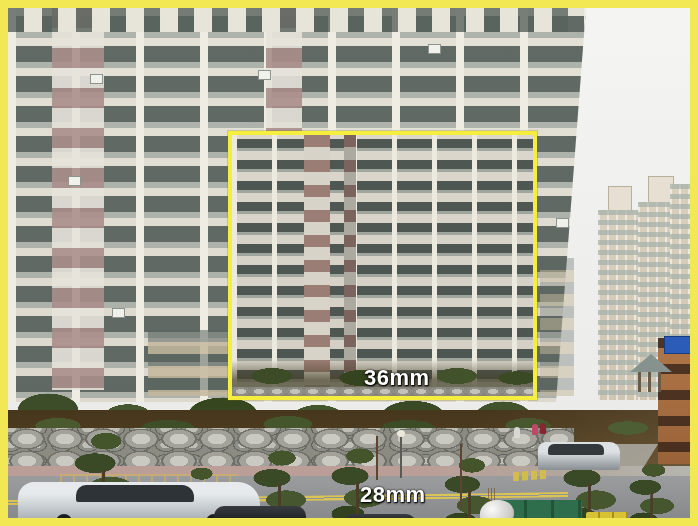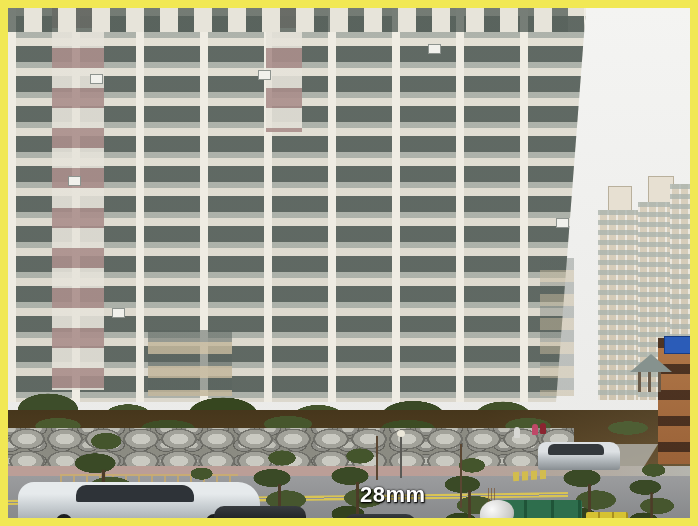--- a/index.html
+++ b/index.html
@@ -189,17 +189,25 @@
     <div class="abs wheel" style="left:198px;top:506px;width:16px;height:16px;"></div>
     <div class="abs suv">
       <div class="cabin"></div>
     </div>
     <div class="abs darkcar" style="left:206px;top:498px;width:92px;height:20px;"></div>
     <div class="abs darkcar" style="left:336px;top:506px;width:72px;height:12px;"></div>
     <div class="abs dumpsters"></div>
     <div class="abs bins"></div>
     <div class="abs bag"></div>
 
+    <div class="abs inset">
+      <div class="abs inset-facade"></div>
+      <div class="abs inset-mauve" style="left:72px;width:26px;"></div>
+      <div class="abs inset-mauve" style="left:112px;width:12px;filter:brightness(.8);"></div>
+      <div class="abs inset-ground"></div>
+      <div class="abs inset-rocks"></div>
+      <div class="fl-label label-36">36mm</div>
+    </div>
 
     <div class="abs fl-label label-28">28mm</div>
 
   </div>
 </div>
 
 </body></html>

